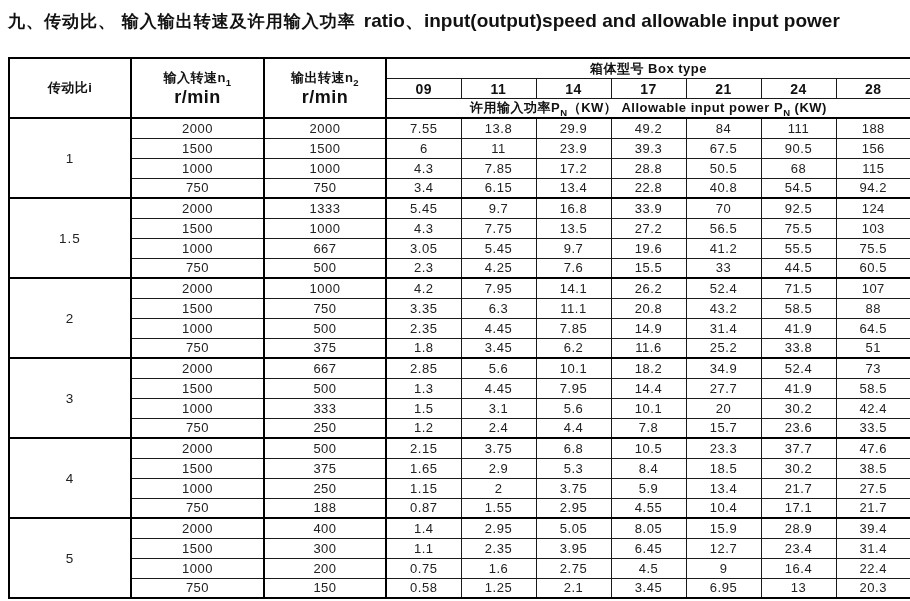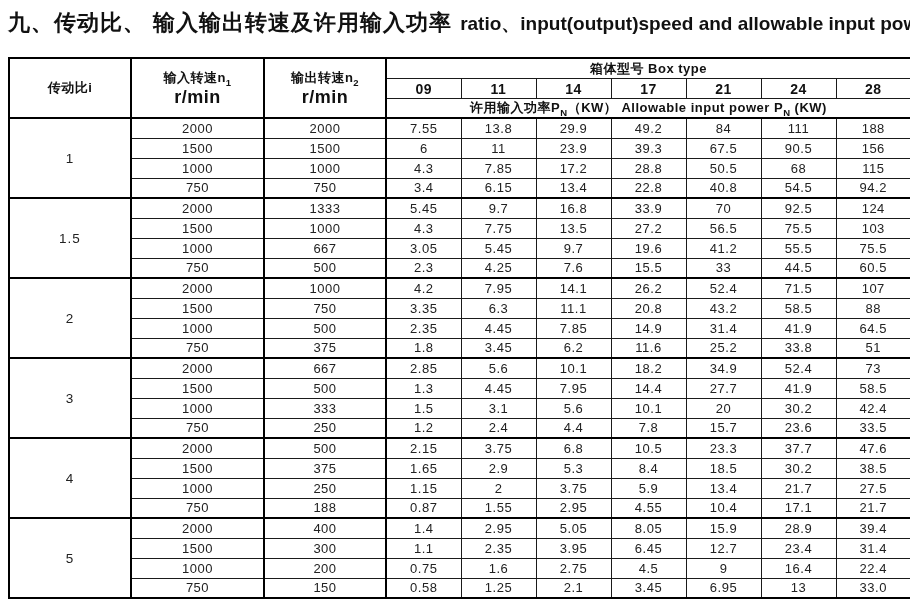--- a/index.html
+++ b/index.html
@@ -5,21 +5,21 @@
   html,body{margin:0;padding:0;background:#fff;}
   body{
     width:910px;height:601px;position:relative;overflow:hidden;
     font-family:"Liberation Sans","DejaVu Sans",sans-serif;
     color:#111;
   }
   .page-title{
     position:absolute;left:8px;top:8px;width:898px;
     white-space:nowrap;font-weight:bold;
   }
-  .page-title .zh{font-size:22px;letter-spacing:1px;}
+  .page-title .zh{font-size:17px;letter-spacing:1px;}
   .page-title .en{font-size:19px;margin-left:8px;}
   table.spec{
     position:absolute;left:8px;top:57px;width:900px;
     border-collapse:collapse;table-layout:fixed;
     border:2px solid #000;
   }
   .spec th,.spec td{
     border:1px solid #1a1a1a;
     text-align:center;vertical-align:middle;
     padding:0;overflow:hidden;
@@ -356,16 +356,16 @@
       </tr>
       <tr>
         <td class="col-n1">750</td>
         <td class="col-n2">150</td>
         <td>0.58</td>
         <td>1.25</td>
         <td>2.1</td>
         <td>3.45</td>
         <td>6.95</td>
         <td>13</td>
-        <td>33.0</td>
+        <td>20.3</td>
       </tr>
     </tbody>
 </table>
 
 </body></html>

